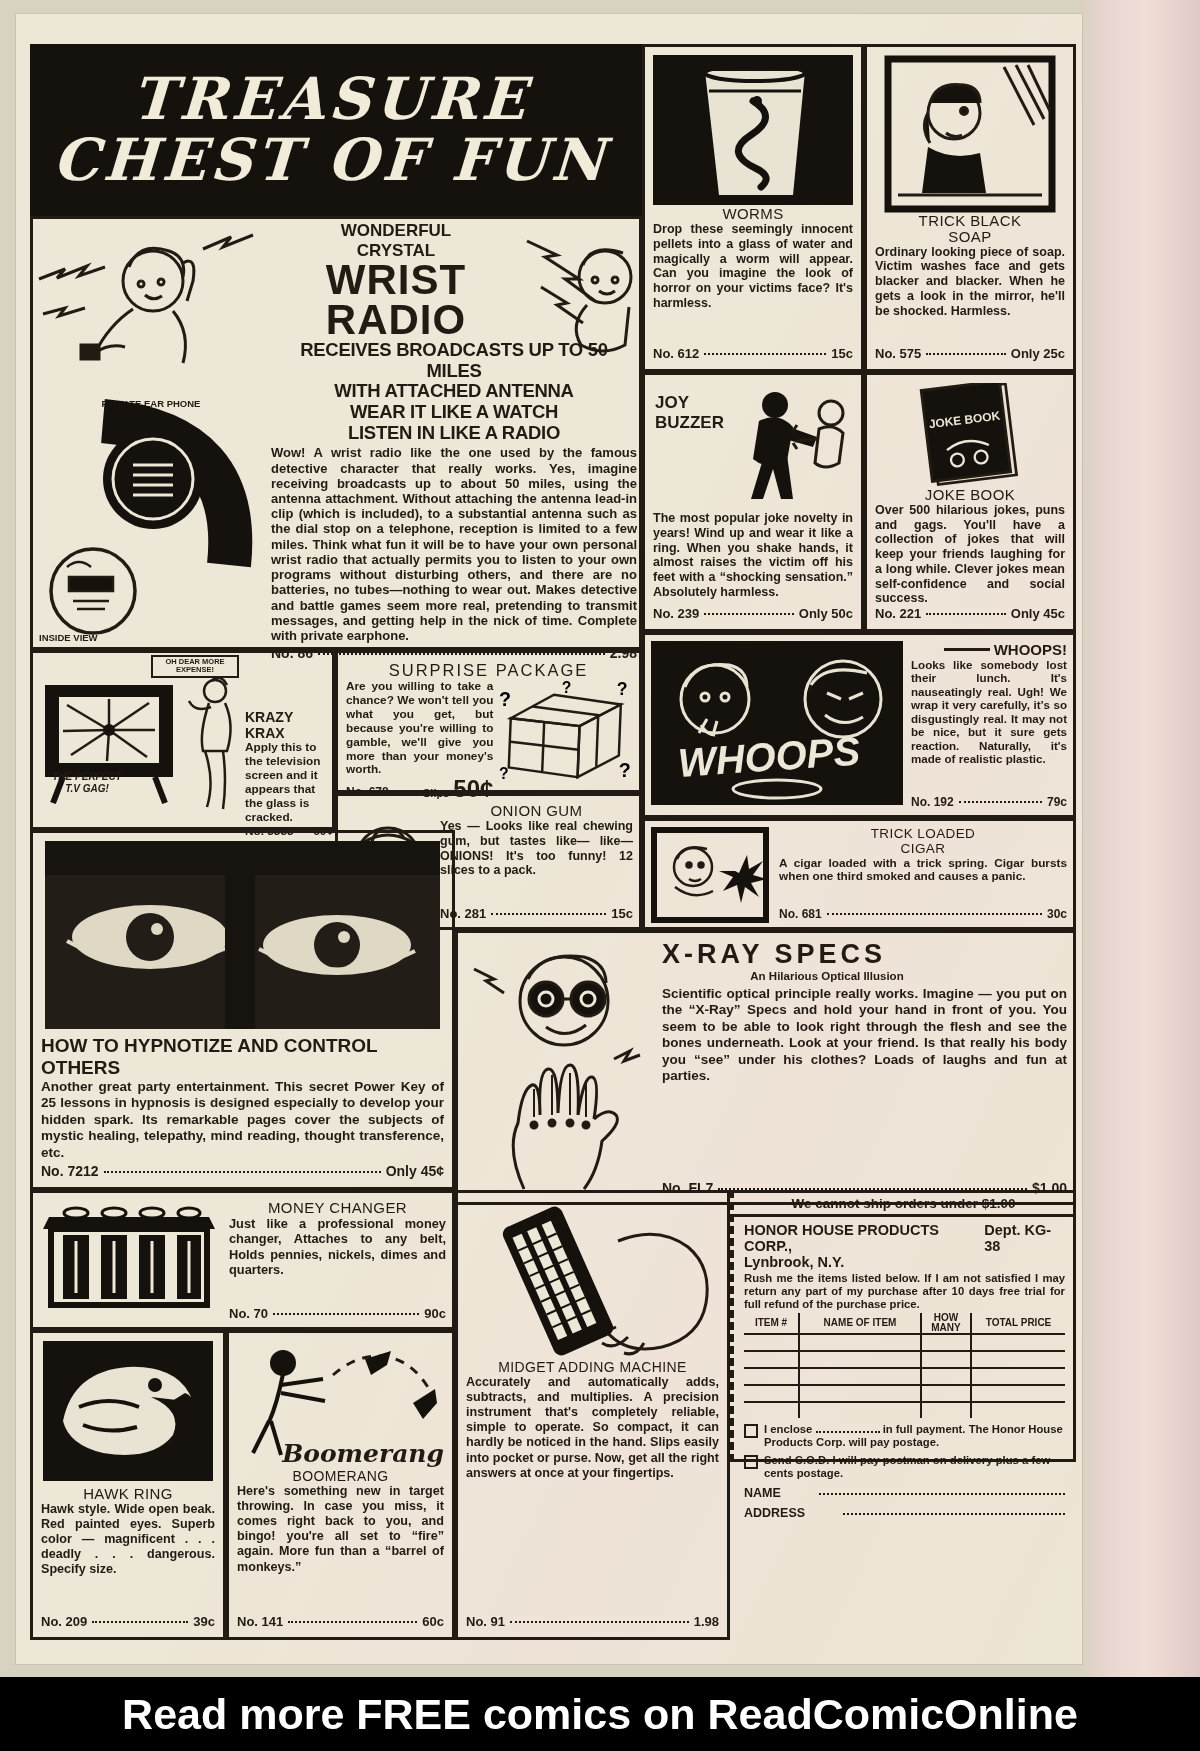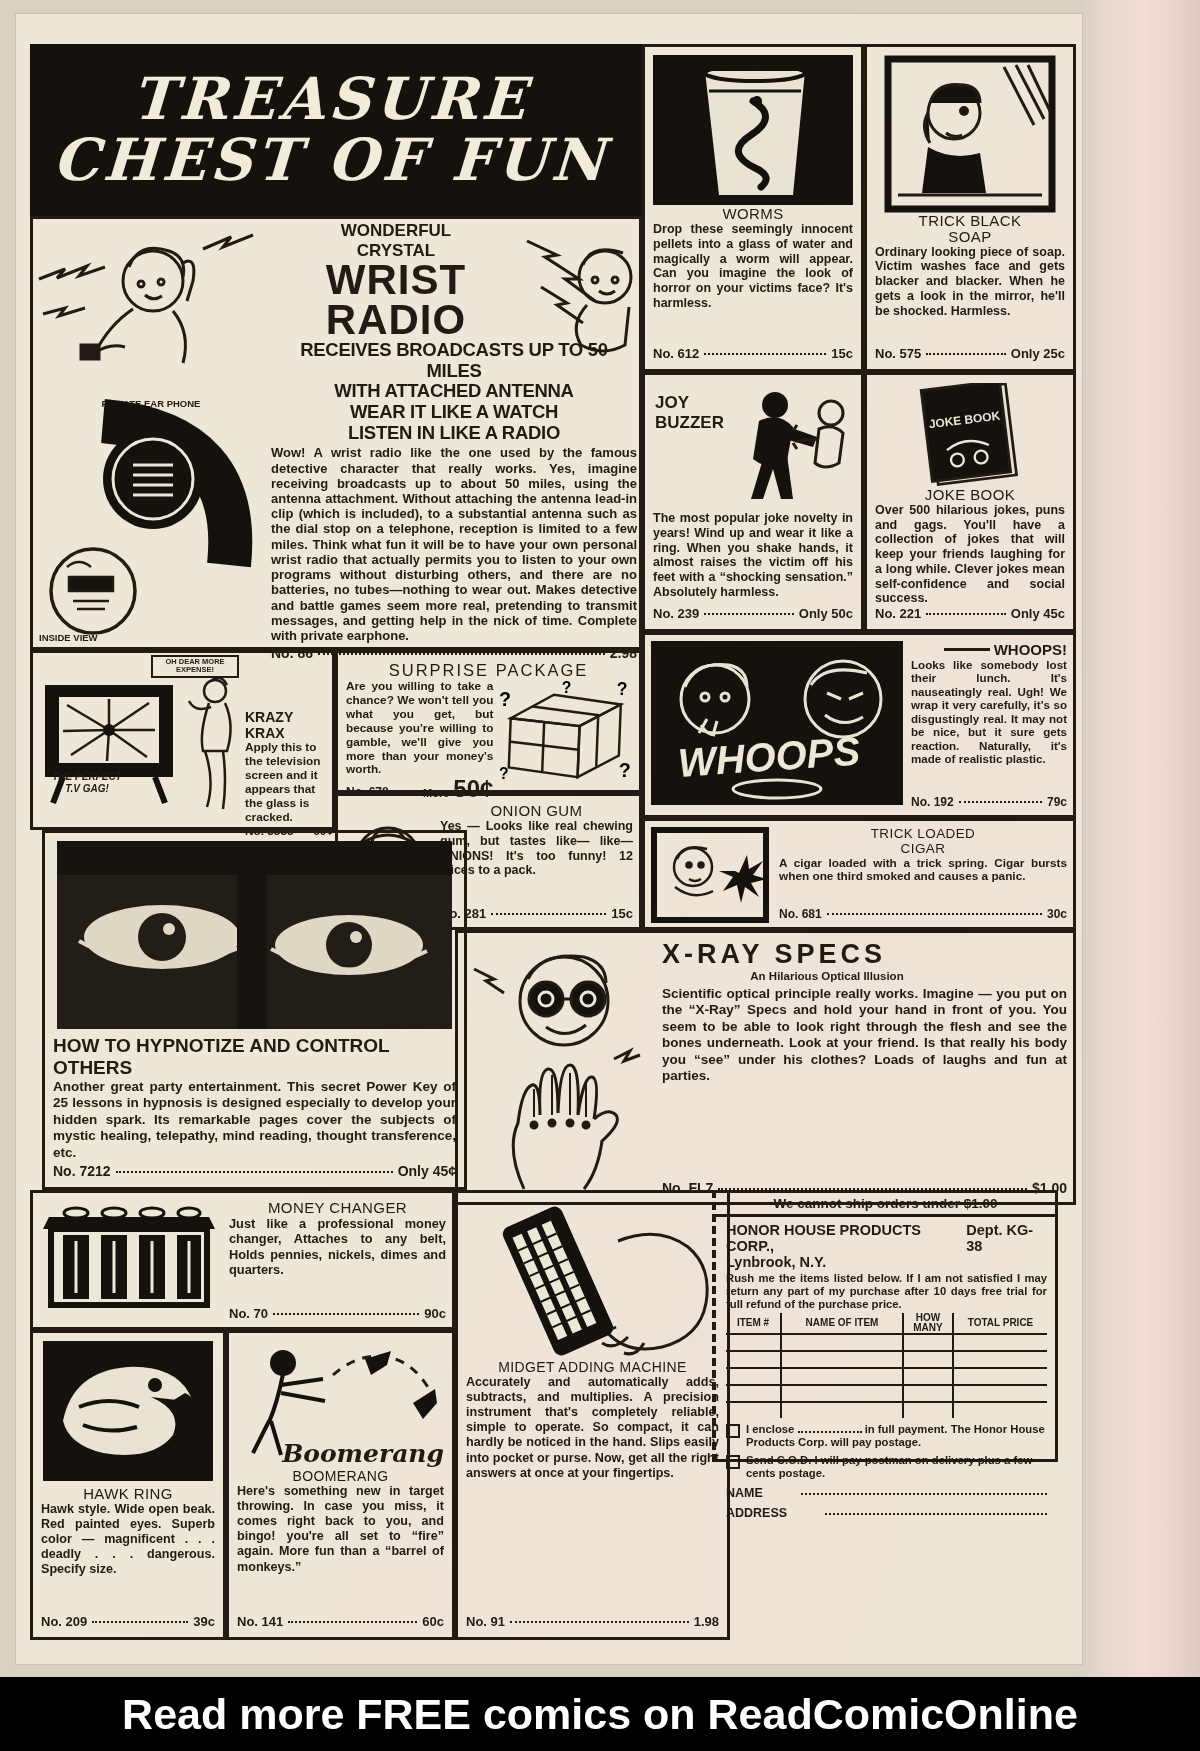--- a/index.html
+++ b/index.html
@@ -293,21 +293,21 @@
     <div class="box surprise" style="left:319px;top:636px;">
       <div class="h1" style="font-size:16.5px;letter-spacing:2px;">SURPRISE PACKAGE</div>
       <div style="display:flex;gap:4px;">
         <div class="col" style="width:150px;">
           <div class="bd" style="font-size:11.8px;line-height:1.18;">Are you willing to take a chance? We won't tell you what you get, but because you're willing to gamble, we'll give you more than your money's worth.</div>
           <div style="display:flex;align-items:flex-end;gap:4px;margin-top:2px;">
             <span class="ord" style="font-size:12px;flex:1;">
               <span>No. 678</span>
               <span class="ldr"></span>
             </span>
-            <span style="font-weight:bold;font-size:11px;">More</span>
+            <span style="font-weight:bold;font-size:11px;">Slips</span>
             <span style="font-weight:bold;font-size:24px;line-height:.8;">50¢</span>
           </div>
         </div>
         <svg width="136" height="104" viewBox="0 0 136 104">
           <g stroke="#221b14" fill="none" stroke-width="2.5">
             <polygon points="14,38 58,14 126,24 84,46"></polygon>
             <polygon points="14,38 84,46 82,98 12,88"></polygon>
             <polygon points="84,46 126,24 124,76 82,98"></polygon>
             <line x1="36" y1="26" x2="104" y2="35"></line>
               <line x1="48" y1="42" x2="46" y2="92"></line>
@@ -395,21 +395,21 @@
         </div>
         <div class="bd" style="font-size:11.8px;line-height:1.16;">A cigar loaded with a trick spring. Cigar bursts when one third smoked and causes a panic.</div>
         <div class="ord" style="font-size:12px;margin-top:auto;">
           <span>No. 681</span>
           <span class="ldr"></span>
           <span>30c</span>
         </div>
       </div>
     </div>
 
-    <div class="box hypno col" style="left:26px;top:816px;">
+    <div class="box hypno col" style="left:14px;top:816px;">
       <svg width="395" height="188" viewBox="0 0 395 188" style="margin:0 auto;">
         <rect x="0" y="0" width="395" height="188" fill="#221d16"></rect>
         <ellipse cx="105" cy="96" rx="78" ry="32" fill="#ded8c4"></ellipse>
         <circle cx="105" cy="96" r="24" fill="#221d16"></circle>
         <circle cx="112" cy="88" r="6" fill="#ded8c4"></circle>
         <path d="M22,100 q80,44 166,4" stroke="#ded8c4" stroke-width="4" fill="none"></path>
         <ellipse cx="292" cy="104" rx="74" ry="30" fill="#ded8c4"></ellipse>
         <circle cx="292" cy="104" r="23" fill="#221d16"></circle>
         <circle cx="299" cy="96" r="6" fill="#ded8c4"></circle>
         <path d="M214,108 q78,40 156,2" stroke="#ded8c4" stroke-width="4" fill="none"></path>
@@ -518,21 +518,21 @@
       </svg>
       <div class="h1" style="font-size:14px;">MIDGET ADDING MACHINE</div>
       <div class="bd" style="font-size:12.6px;line-height:1.2;">Accurately and automatically adds, subtracts, and multiplies. A precision instrument that's completely reliable, simple to operate. So compact, it can hardly be noticed in the hand. Slips easily into pocket or purse. Now, get all the right answers at once at your fingertips.</div>
       <div class="ord" style="font-size:13px;margin-top:auto;">
         <span>No. 91</span>
         <span class="ldr"></span>
         <span>1.98</span>
       </div>
     </div>
 
-    <div class="box form" style="left:696px;top:1176px;">
+    <div class="box form" style="left:714px;top:1176px;">
       <div class="form-head">We cannot ship orders under $1.00</div>
       <div class="form-pad">
         <div class="corp-row">
           <span>HONOR HOUSE PRODUCTS CORP.,</span>
           <span>Dept. KG-38</span>
         </div>
         <div class="corp-city">Lynbrook, N.Y.</div>
         <div class="rush">Rush me the items listed below. If I am not satisfied I may return any part of my purchase after 10 days free trial for full refund of the purchase price.</div>
         <table class="ordtab">
           <thead>

